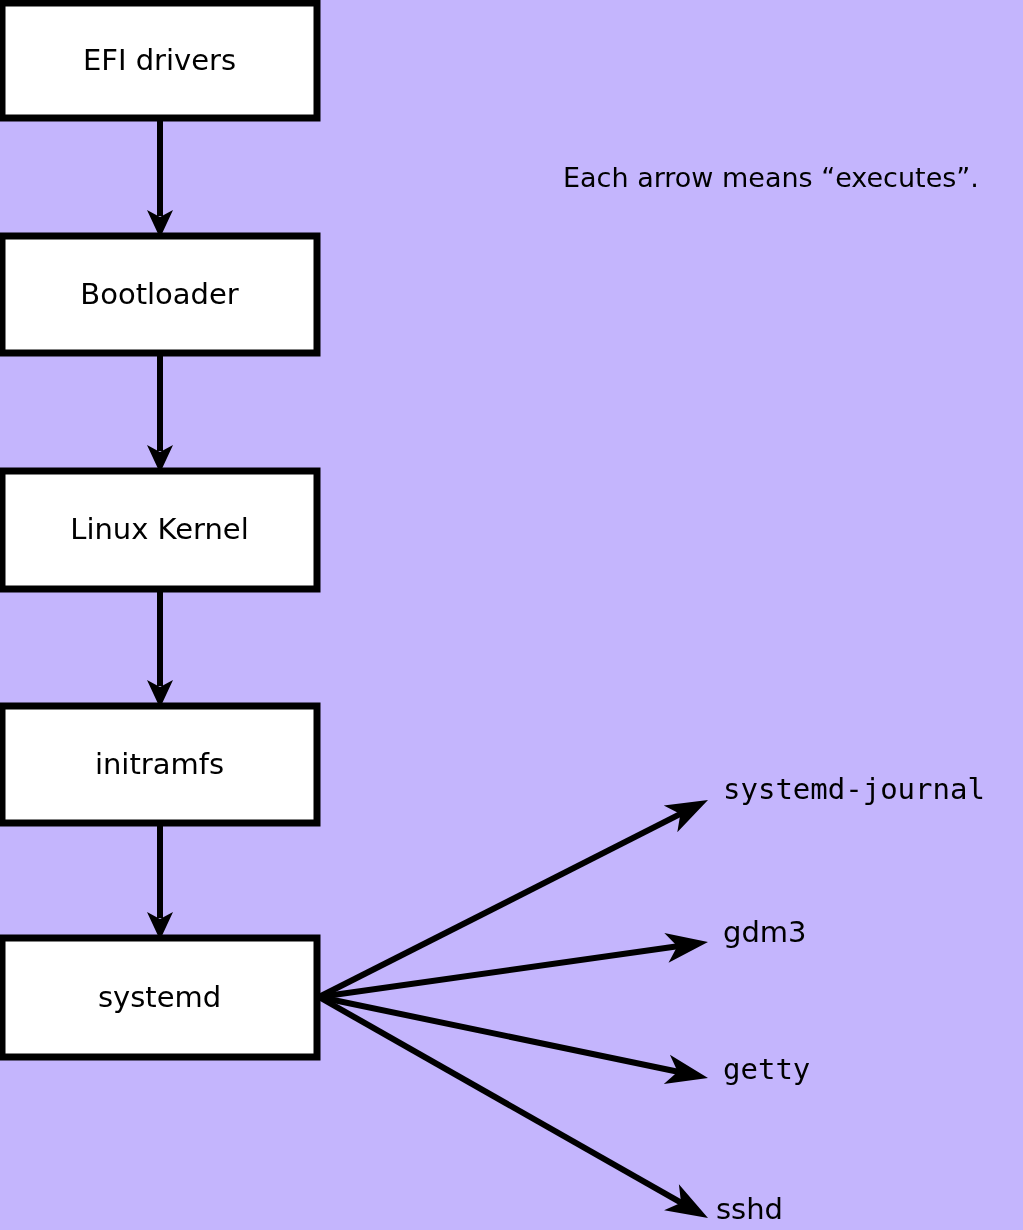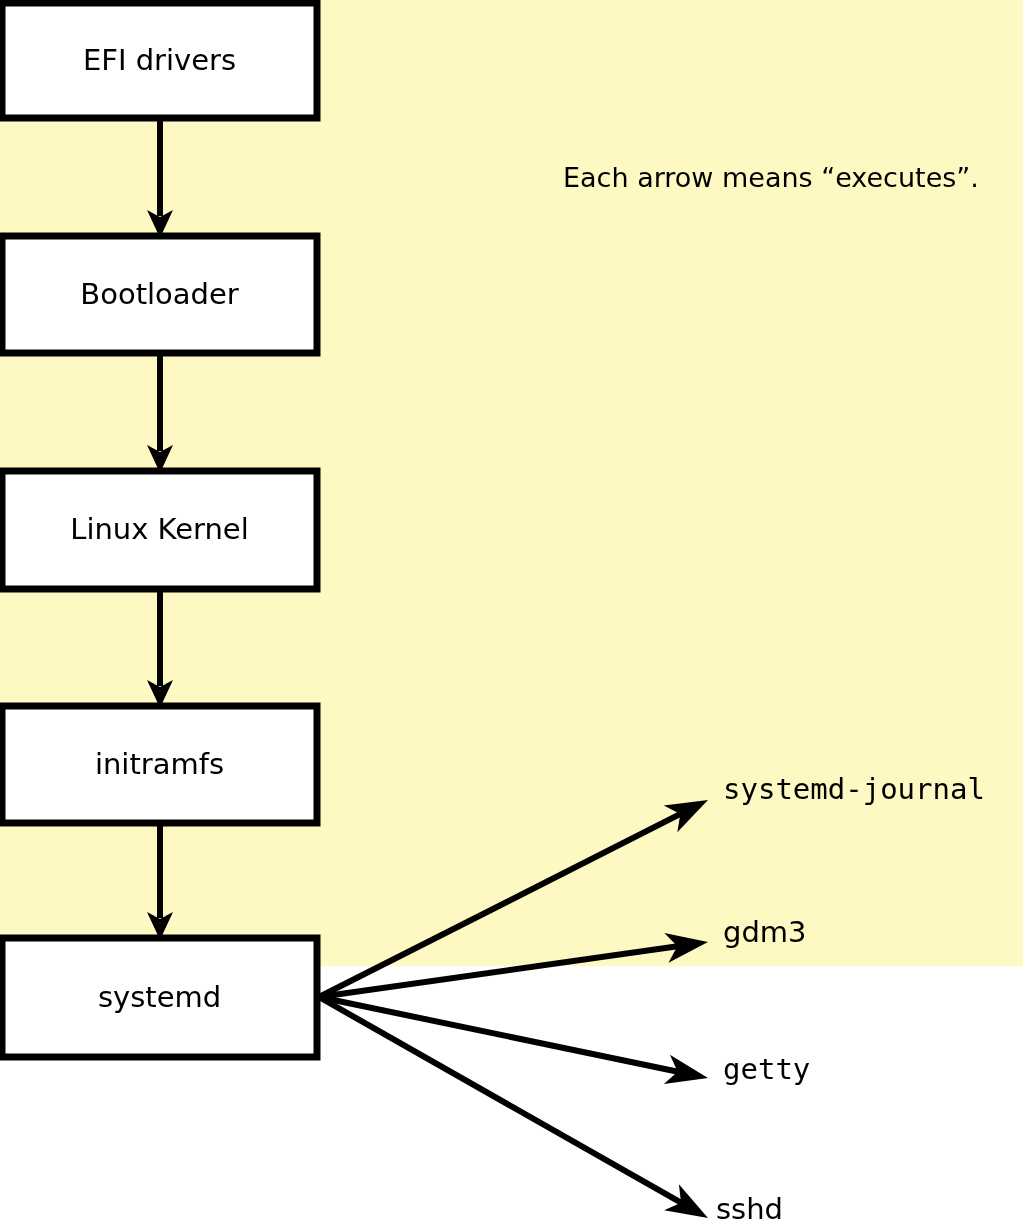--- a/index.html
+++ b/index.html
@@ -9,22 +9,22 @@
   }
   body {
     width: 1023px;
     height: 1230px;
     font-family: "DejaVu Sans", sans-serif;
     overflow: hidden;
   }
   #diagram-root {
     position: relative;
     width: 1023px;
-    height: 966px;
-    background: #fef9c3;
+    height: 1230px;
+    background: #c4b5fd;
   }
   svg.diagram-canvas {
     display: block;
     width: 1023px;
     height: 1230px;
   }
   .stage-box-rect {
     fill: #ffffff;
     stroke: #000000;
     stroke-width: 7;

